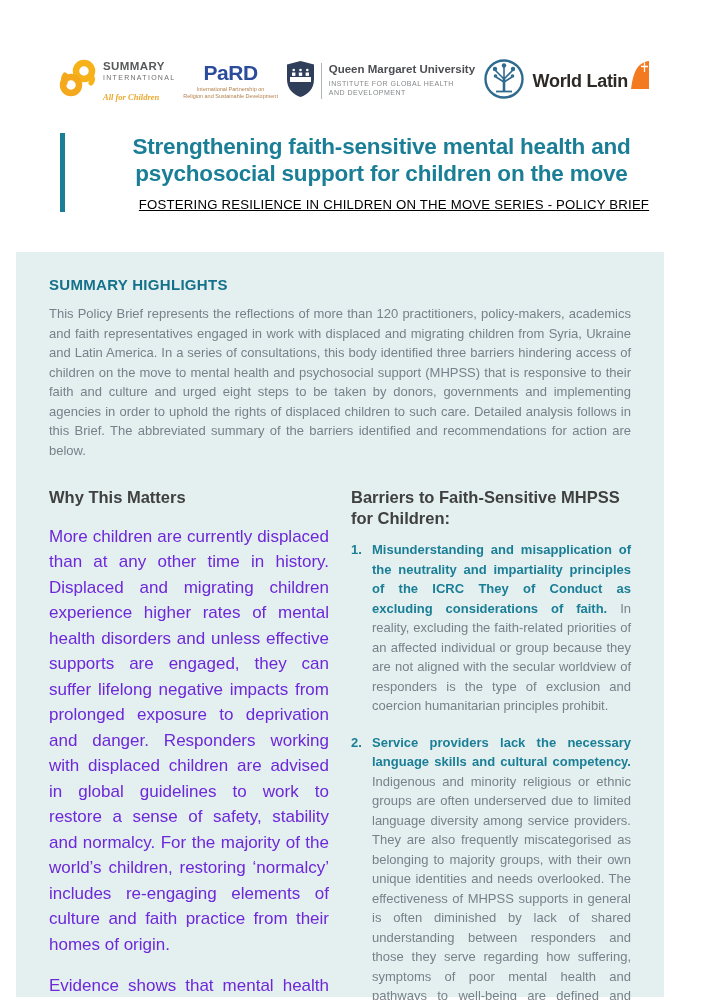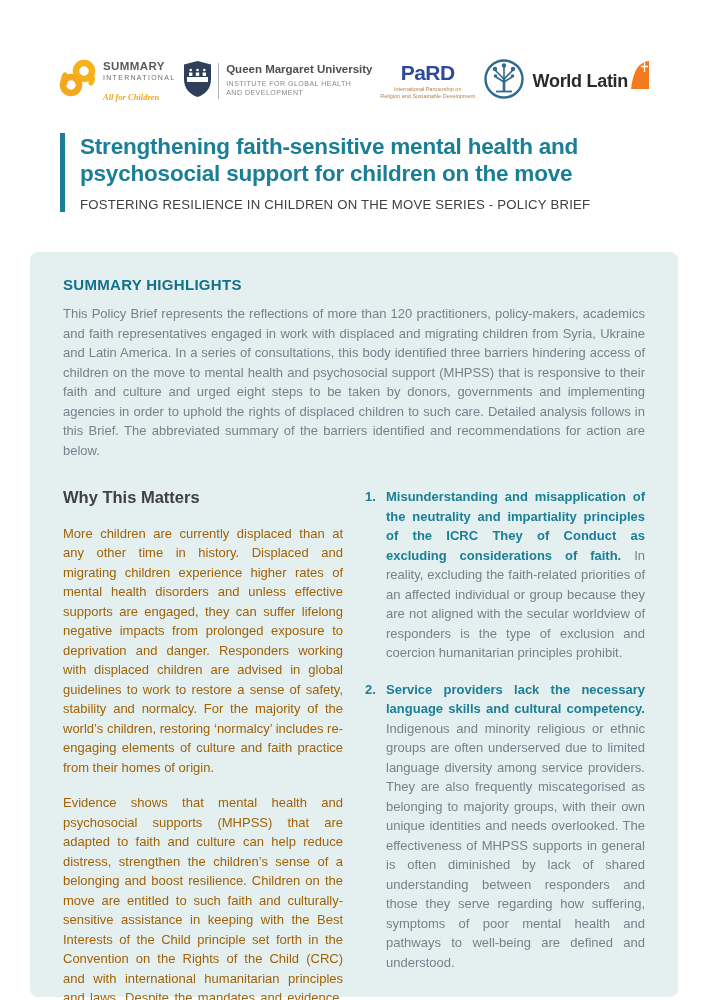--- a/index.html
+++ b/index.html
@@ -40,53 +40,53 @@
   .usip-tag{font-size:6.5px;font-weight:bold;color:#a8892e;margin-top:3px;}
 
   
   .wv-name{font-size:18px;font-weight:bold;color:#2d2a26;letter-spacing:-.3px;}
   .wv-mark{margin-left:2px;margin-top:-8px;}
 
   
   .title-block{
     position:absolute;left:60px;top:133px;width:600px;
     border-left:5px solid #1a7e96;
-    padding-left:15px;
+    padding-left:29px;
+    text-align:center;
   }
   .doc-title{
     margin:0;font-size:22.5px;font-weight:bold;color:#1a7e96;
     line-height:1.22;letter-spacing:-.2px;width:575px;
   }
   .doc-series{
-    margin:9px 0 0 0;font-size:13.2px;color:#404040;letter-spacing:.2px;
+    margin:9px 0 0 0;font-size:13.2px;color:#000000;letter-spacing:.2px;text-decoration:underline;
   }
 
   
   .content-box{
-    position:absolute;left:30px;top:252px;width:648px;height:745px;
+    position:absolute;left:16px;top:252px;width:648px;height:745px;
     background:#e4f0f0;
     box-sizing:border-box;
     padding:24px 33px 0 33px;
-    border-radius:8px;
   }
   .summary-heading{
     margin:0;font-size:15px;font-weight:bold;color:#15708a;letter-spacing:.3px;
   }
   .summary-body{
     margin:11px 0 0 0;font-size:13px;line-height:1.5;color:#76828a;
     text-align:justify;
   }
 
   .columns{display:flex;gap:22px;margin-top:27px;}
   .col{flex:1;min-width:0;}
   .col-heading{
     margin:0 0 12px 0;font-size:16.5px;font-weight:bold;color:#404040;line-height:1.25;
   }
   .col p.body-par{
-    margin:16px 0 14px 0;font-size:13px;line-height:1.5;color:#a16207;text-align:justify;
+    margin:16px 0 14px 0;font-size:17px;line-height:1.5;color:#6d28d9;text-align:justify;
   }
 
   .barrier-item{position:relative;padding-left:21px;margin-bottom:17px;}
   .barrier-num{
     position:absolute;left:0;top:0;
     font-size:13px;font-weight:bold;color:#1a7e96;line-height:1.5;
   }
   .barrier-body{
     margin:0;font-size:13px;line-height:1.5;color:#76828a;text-align:justify;
   }
@@ -106,20 +106,28 @@
           <circle cx="13" cy="27" r="8" fill="none" stroke="#f4a81c" stroke-width="6.5"></circle>
           <path d="M33,17 q3,4 0,8" fill="none" stroke="#f7b219" stroke-width="5" stroke-linecap="round"></path>
           <path d="M7,25 q-3,-4 0,-8" fill="none" stroke="#f4a81c" stroke-width="5" stroke-linecap="round"></path>
         </svg>
       </span>
       <span class="arigatou-text">
         <div class="arigatou-name">SUMMARY</div>
         <div class="arigatou-sub">INTERNATIONAL</div>
         <div class="arigatou-tag">All for Children</div>
       </span>
+    </div>
+
+    <div class="logo pard">
+      <div class="pard-name">PaRD</div>
+      <div class="pard-cap">
+        <div>International Partnership on</div>
+        <div>Religion and Sustainable Development</div>
+      </div>
     </div>
 
     <div class="logo">
       <span>
         <svg width="29" height="38" viewBox="0 0 29 38">
           <path d="M14.5,1 L28,4.5 V19 C28,29 22,34.5 14.5,37 C7,34.5 1,29 1,19 V4.5 Z" fill="#2f3e59"></path>
           <rect x="4" y="17" width="21" height="5" fill="#ffffff"></rect>
           <rect x="6" y="12.5" width="3.4" height="3.4" fill="#ffffff"></rect>
           <rect x="12.8" y="12.5" width="3.4" height="3.4" fill="#ffffff"></rect>
           <rect x="19.6" y="12.5" width="3.4" height="3.4" fill="#ffffff"></rect>
@@ -129,28 +137,20 @@
         </svg>
       </span>
       <span class="qmu-divider"></span>
       <span>
         <div class="qmu-name">Queen Margaret University</div>
         <div class="qmu-cap">
           <div>INSTITUTE FOR GLOBAL HEALTH</div>
           <div>AND DEVELOPMENT</div>
         </div>
       </span>
-    </div>
-
-    <div class="logo pard">
-      <div class="pard-name">PaRD</div>
-      <div class="pard-cap">
-        <div>International Partnership on</div>
-        <div>Religion and Sustainable Development</div>
-      </div>
     </div>
 
     <div class="logo">
       <span>
         <svg width="42" height="42" viewBox="0 0 42 42">
           <circle cx="21" cy="21" r="18.5" fill="#ffffff" stroke="#2f6b90" stroke-width="2.4"></circle>
           <path d="M21,33 V19" stroke="#2f6b90" stroke-width="2.6" fill="none"></path>
           <path d="M21,21 L12,12 M21,19 L21,8 M21,21 L30,12 M21,24 L13,19 M21,24 L29,19" stroke="#2f6b90" stroke-width="1.6" fill="none"></path>
           <circle cx="12" cy="11" r="2.2" fill="#2f6b90"></circle>
           <circle cx="21" cy="7.5" r="2.2" fill="#2f6b90"></circle>
@@ -186,20 +186,21 @@
 
     <div class="columns">
 
       <div class="col">
         <h3 class="col-heading">Why This Matters</h3>
         <p class="body-par">More children are currently displaced than at any other time in history. Displaced and migrating children experience higher rates of mental health disorders and unless effective supports are engaged, they can suffer lifelong negative impacts from prolonged exposure to deprivation and danger. Responders working with displaced children are advised in global guidelines to work to restore a sense of safety, stability and normalcy. For the majority of the world’s children, restoring ‘normalcy’ includes re-engaging elements of culture and faith practice from their homes of origin.</p>
         <p class="body-par">Evidence shows that mental health and psychosocial supports (MHPSS) that are adapted to faith and culture can help reduce distress, strengthen the children’s sense of a belonging and boost resilience. Children on the move are entitled to such faith and culturally-sensitive assistance in keeping with the Best Interests of the Child principle set forth in the Convention on the Rights of the Child (CRC) and with international humanitarian principles and laws. Despite the mandates and evidence, tens of thousands of children do not receive such care.</p>
       </div>
 
       <div class="col">
+        <h3 class="col-heading">Barriers to Faith-Sensitive MHPSS for Children:</h3>
 
         <div class="barrier-item">
           <span class="barrier-num">1.</span>
           <p class="barrier-body">
             <span class="barrier-bold">Misunderstanding and misapplication of the neutrality and impartiality principles of the ICRC They of Conduct as excluding considerations of faith.</span>
             <span>In reality, excluding the faith-related priorities of an affected individual or group because they are not aligned with the secular worldview of responders is the type of exclusion and coercion humanitarian principles prohibit.</span>
           </p>
         </div>
 
         <div class="barrier-item">

